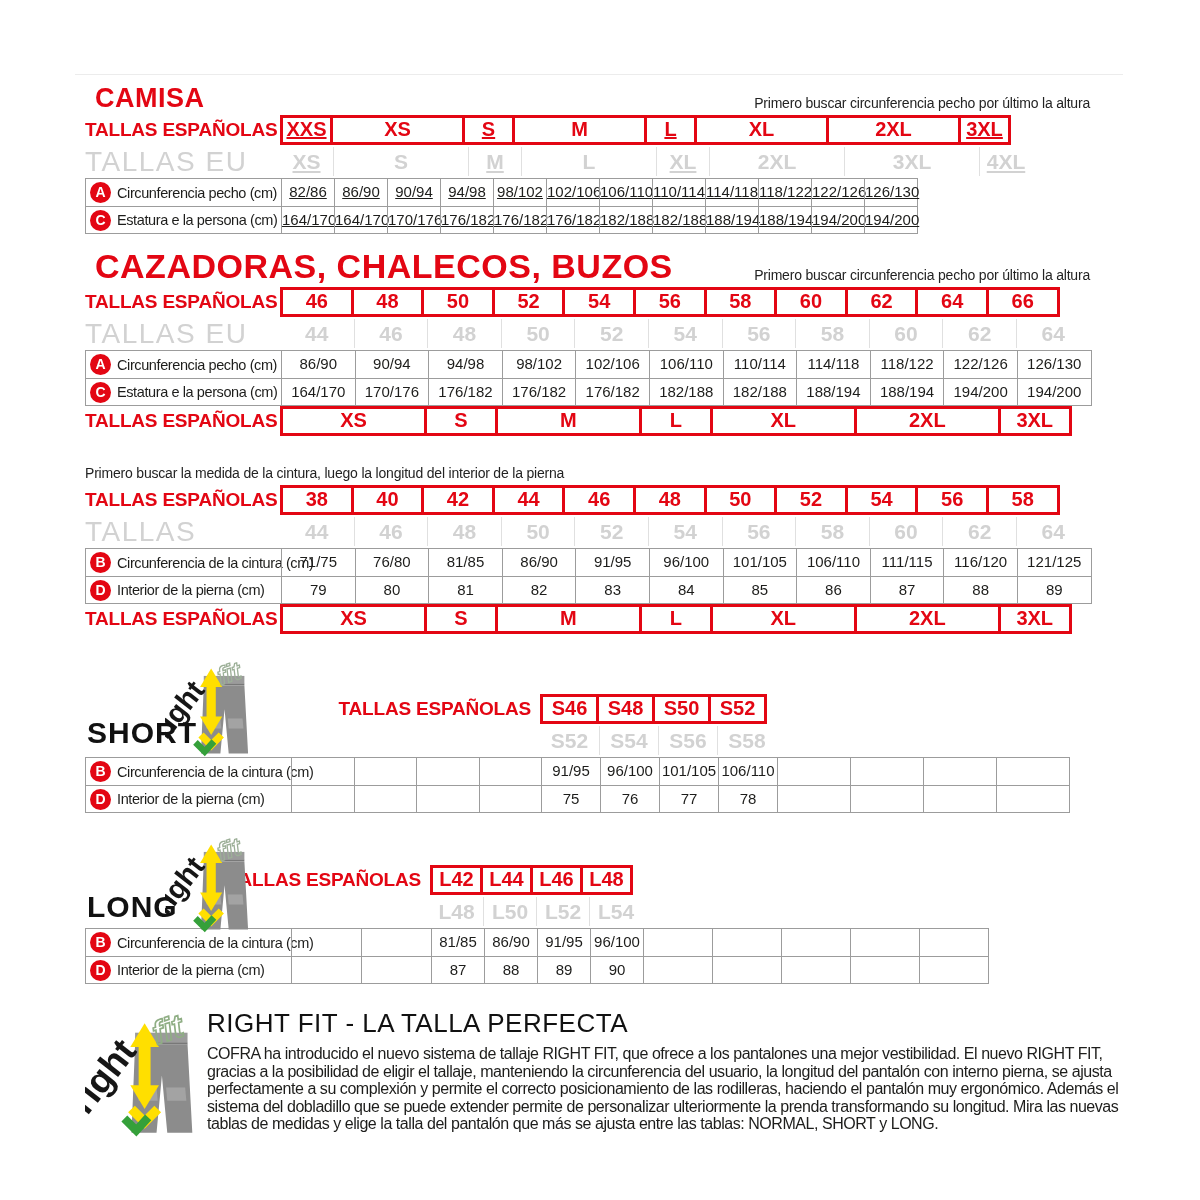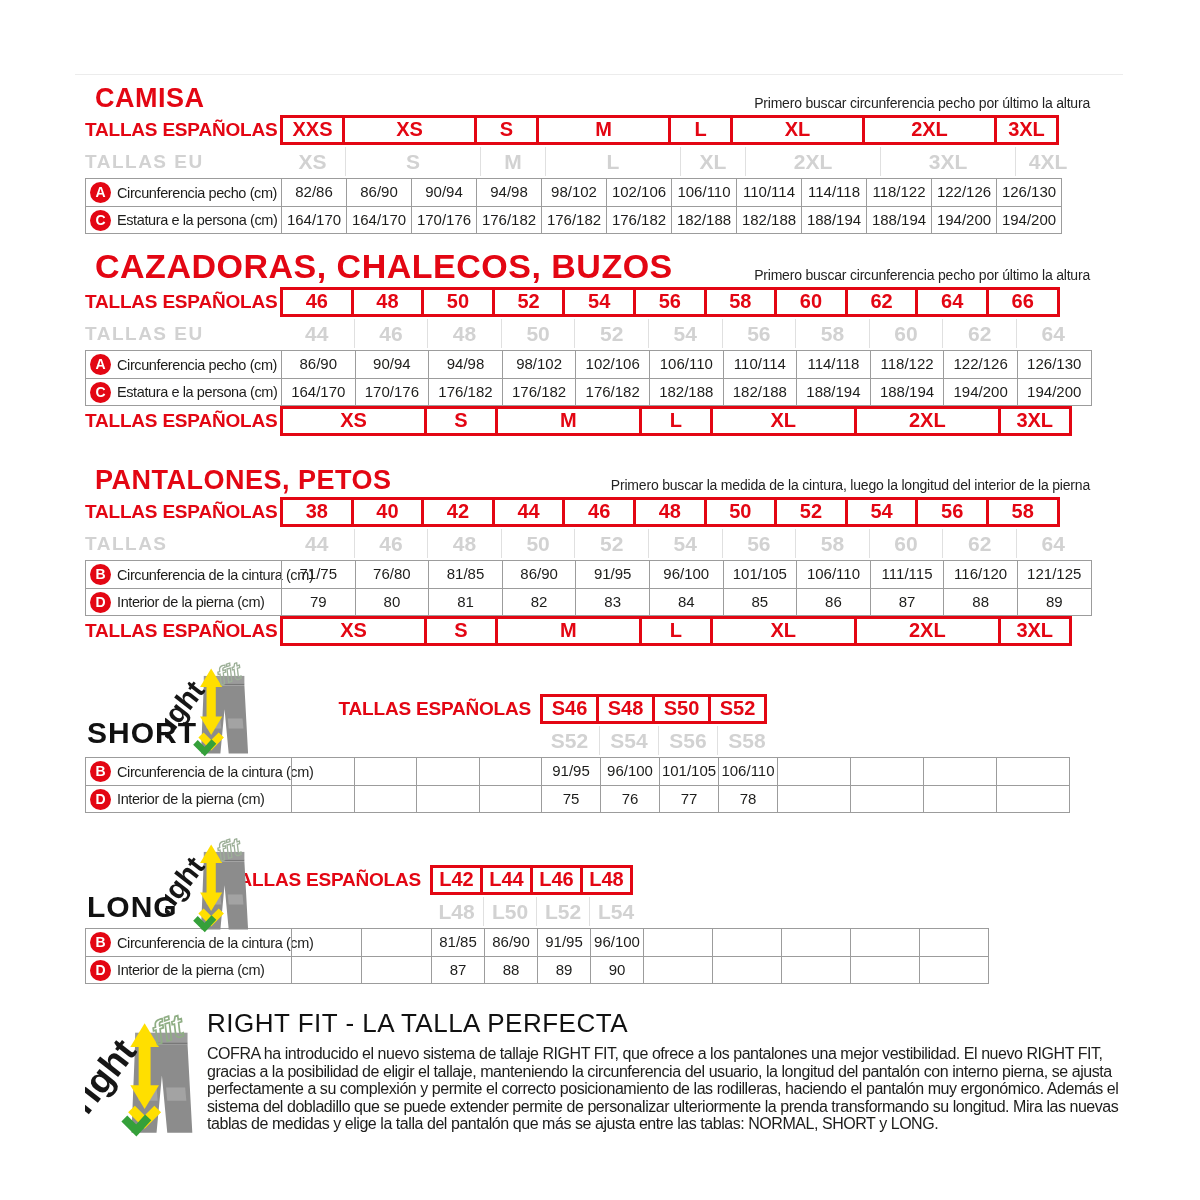--- a/index.html
+++ b/index.html
@@ -13,25 +13,25 @@
   .sec-title{color:var(--red);font-size:27px;font-weight:900;letter-spacing:.5px;margin-left:10px;white-space:nowrap;}
   .note{color:#232323;font-size:14px;padding-bottom:3px;white-space:nowrap;letter-spacing:-.2px;}
 
   .strip{display:flex;align-items:stretch;}
   .slab{color:var(--red);font-weight:900;font-size:19px;line-height:30px;text-align:right;
         padding-right:9px;box-sizing:border-box;letter-spacing:-.2px;white-space:nowrap;}
   .wlab{width:195px;}.wlab-s{width:455px;}.wlab-l{width:345px;}
   .rb{box-sizing:border-box;border:3px solid var(--red);background:#fff;color:var(--red);
       font-weight:900;font-size:20px;text-align:center;height:30px;line-height:23px;margin-left:-3px;}
   .rb.f{margin-left:0;}
-  .w1{width:65px;}.w2{width:135px;}
+  .w1{width:53px;text-decoration:underline;}.w2{width:135px;}
   .v1{width:73.6px;}.v2{width:147.2px;}
 
   .eu{display:flex;margin-top:2px;}
-  .eulab{width:195px;color:var(--grey);font-weight:700;font-size:19px;line-height:29px;
+  .eulab{width:195px;color:var(--grey);font-weight:400;font-size:28px;line-height:29px;
          letter-spacing:1.5px;box-sizing:border-box;white-space:nowrap;}
   .gc{box-sizing:border-box;height:29px;line-height:29px;text-align:center;color:var(--grey);
       font-weight:900;font-size:21px;border-left:1px solid #e0e0e0;}
   .gc.f{border-left:none;}
   .sp{height:29px;}
 
   .tbl{border:1px solid var(--bdr);width:max-content;margin-top:2px;background:#fff;}
   .tr{display:flex;}
   .td{box-sizing:border-box;height:27px;line-height:26px;text-align:center;font-size:15px;
       color:var(--ink);border-left:1px solid var(--bdr);}
@@ -201,21 +201,20 @@
       <div class="rb v2">M</div>
       <div class="rb v1">L</div>
       <div class="rb v2">XL</div>
       <div class="rb v2">2XL</div>
       <div class="rb v1">3XL</div>
     </div>
   </div>
 
   <div class="sec" style="top:452px;">
     <div class="title-row">
-      <div class="sec-title">PANTALONES, PETOS</div>
       <div class="note">Primero buscar la medida de la cintura, luego la longitud del interior de la pierna</div>
     </div>
     <div class="strip" style="margin-top:1px;">
       <div class="slab wlab">TALLAS ESPAÑOLAS</div>
       <div class="rb f v1">38</div>
       <div class="rb v1">40</div>
       <div class="rb v1">42</div>
       <div class="rb v1">44</div>
       <div class="rb v1">46</div>
       <div class="rb v1">48</div>

